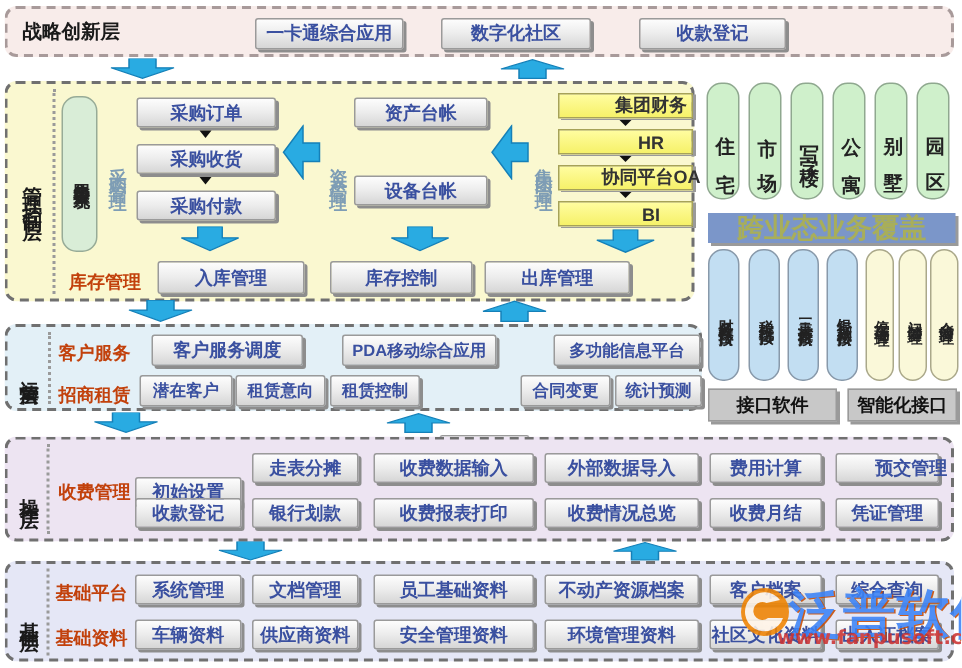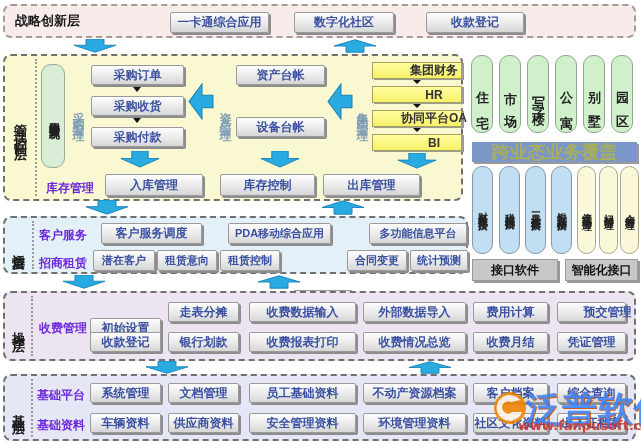--- a/index.html
+++ b/index.html
@@ -16,21 +16,21 @@
   .btn.sm{font-size:11px;}
   
   .ybtn{position:absolute;box-sizing:border-box;display:flex;align-items:center;justify-content:center;
         background:linear-gradient(180deg,#fffda0 0%,#f6f169 100%);
         border:1px solid #a6a258;box-shadow:2px 1px 0 #9a9a9a;
         color:#333;font-weight:bold;font-size:12px;white-space:nowrap;padding-left:40px;}
   
   .vert{writing-mode:vertical-lr;text-orientation:upright;display:flex;align-items:center;justify-content:center;}
   .vlabel{position:absolute;color:#1a1a1a;font-weight:bold;font-size:13px;letter-spacing:6px;}
   .glabel{position:absolute;color:#7e9db5;font-weight:bold;font-size:12px;letter-spacing:6px;}
-  .rowlabel{position:absolute;color:#6d28d9;font-weight:bold;font-size:12px;white-space:nowrap;}
+  .rowlabel{position:absolute;color:#c2410c;font-weight:bold;font-size:12px;white-space:nowrap;}
   .sep{position:absolute;border-left:2px dotted #9a9a9a;width:0;}
   
   .pill{position:absolute;box-sizing:border-box;border-radius:10px;display:flex;align-items:center;justify-content:center;
         writing-mode:vertical-lr;text-orientation:upright;font-weight:bold;color:#222;}
   .pillg{background:#cff0cb;border:1px solid #8fa88f;font-size:13px;}
   .pillb{background:#c2def2;border:1px solid #8899aa;font-size:10px;letter-spacing:2px;}
   .pillc{background:#faf8d9;border:1px solid #aaa88a;font-size:10px;letter-spacing:2px;}
   .banner{position:absolute;box-sizing:border-box;display:flex;align-items:center;justify-content:center;
           box-shadow:2px 2px 0 #9a9a9a;font-weight:bold;}
   .conn{position:absolute;width:0;height:0;border-left:4px solid transparent;border-right:4px solid transparent;

